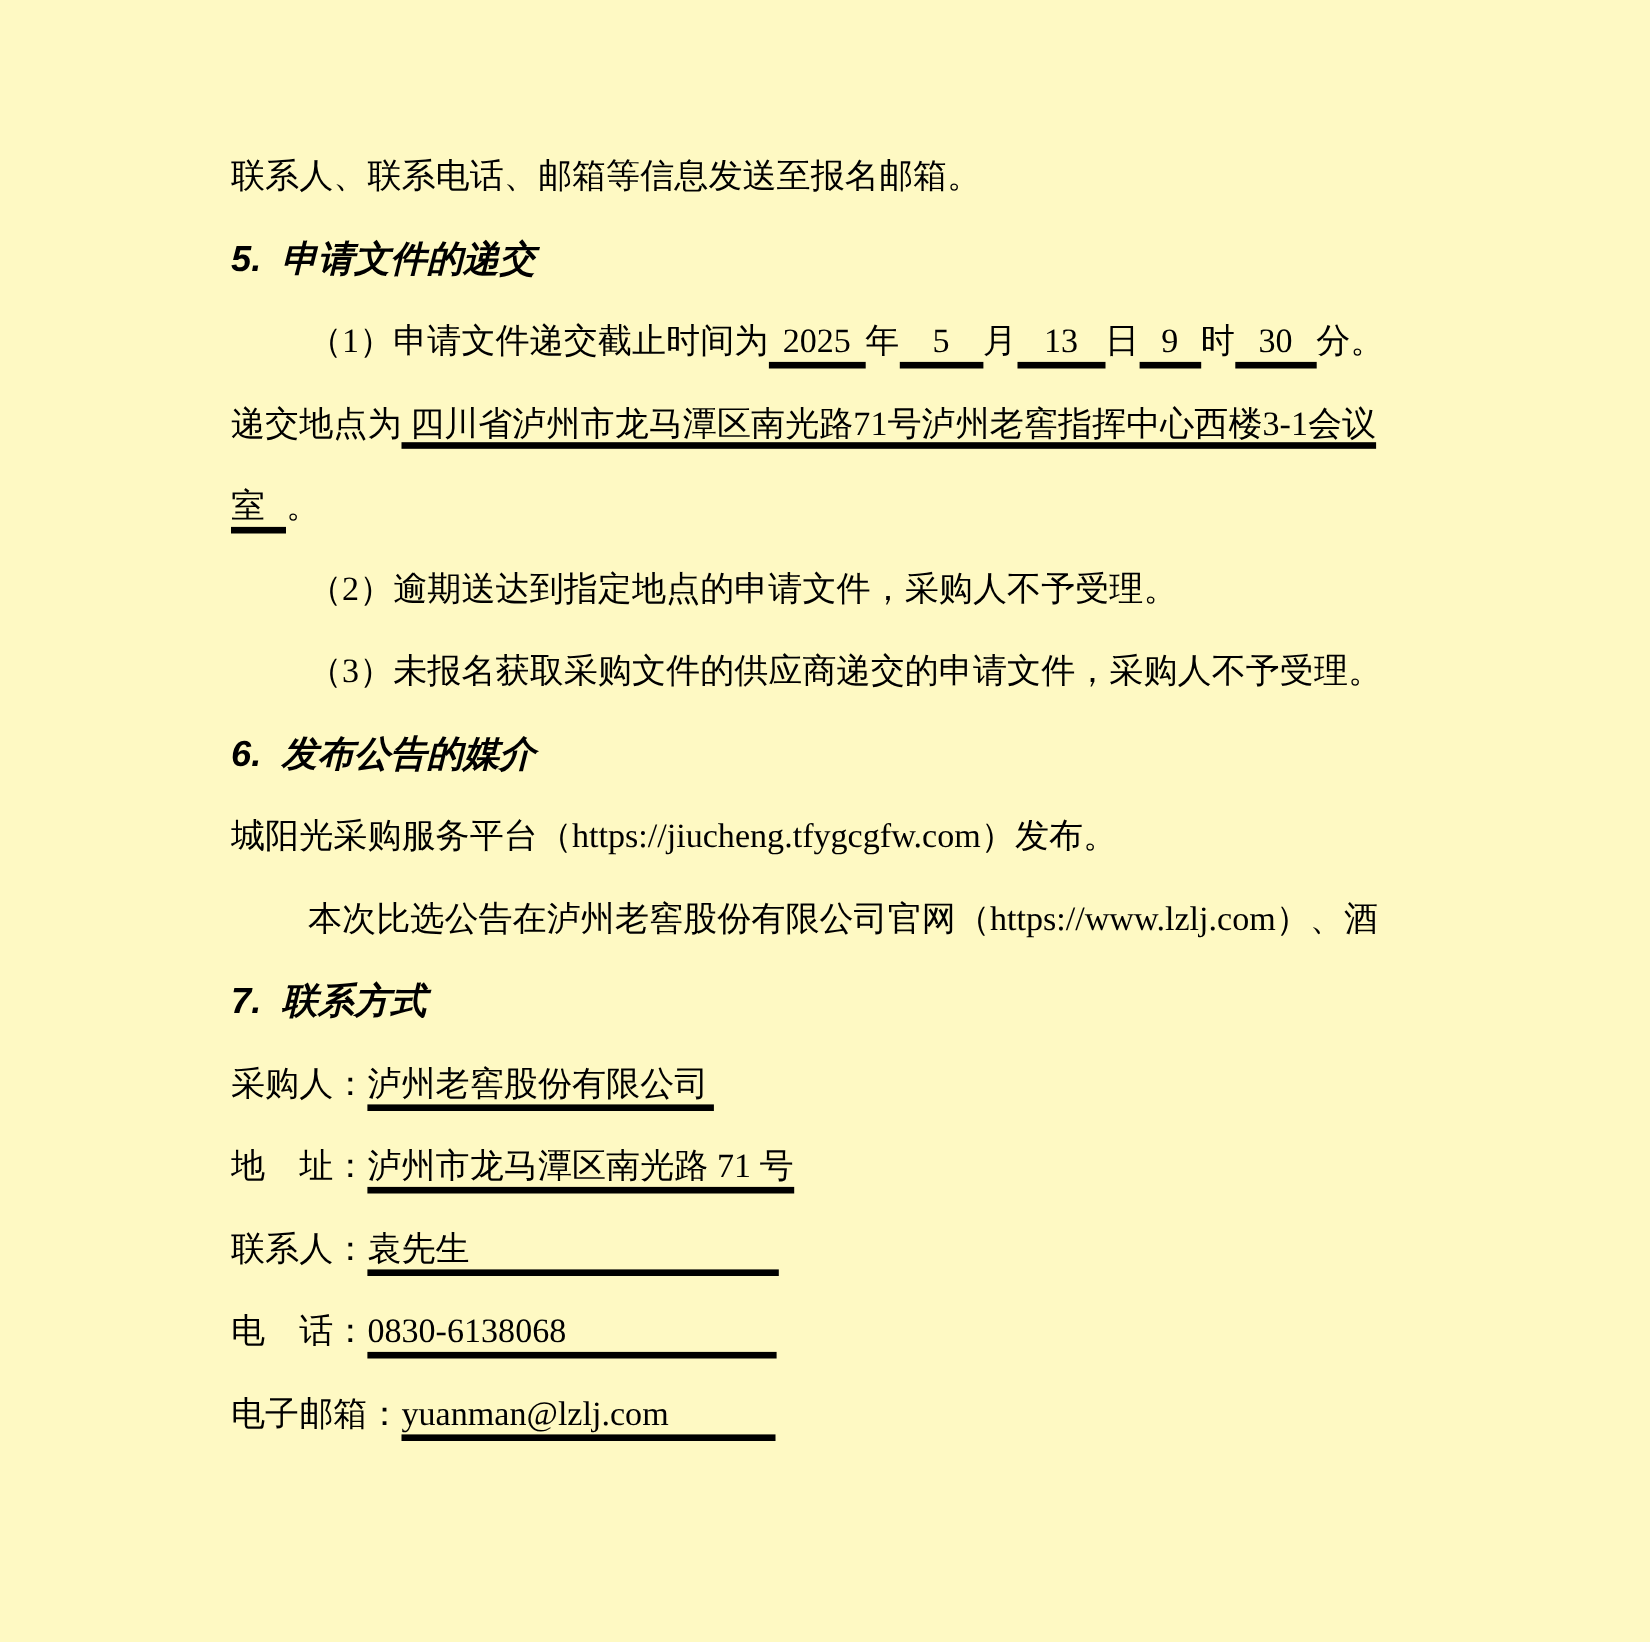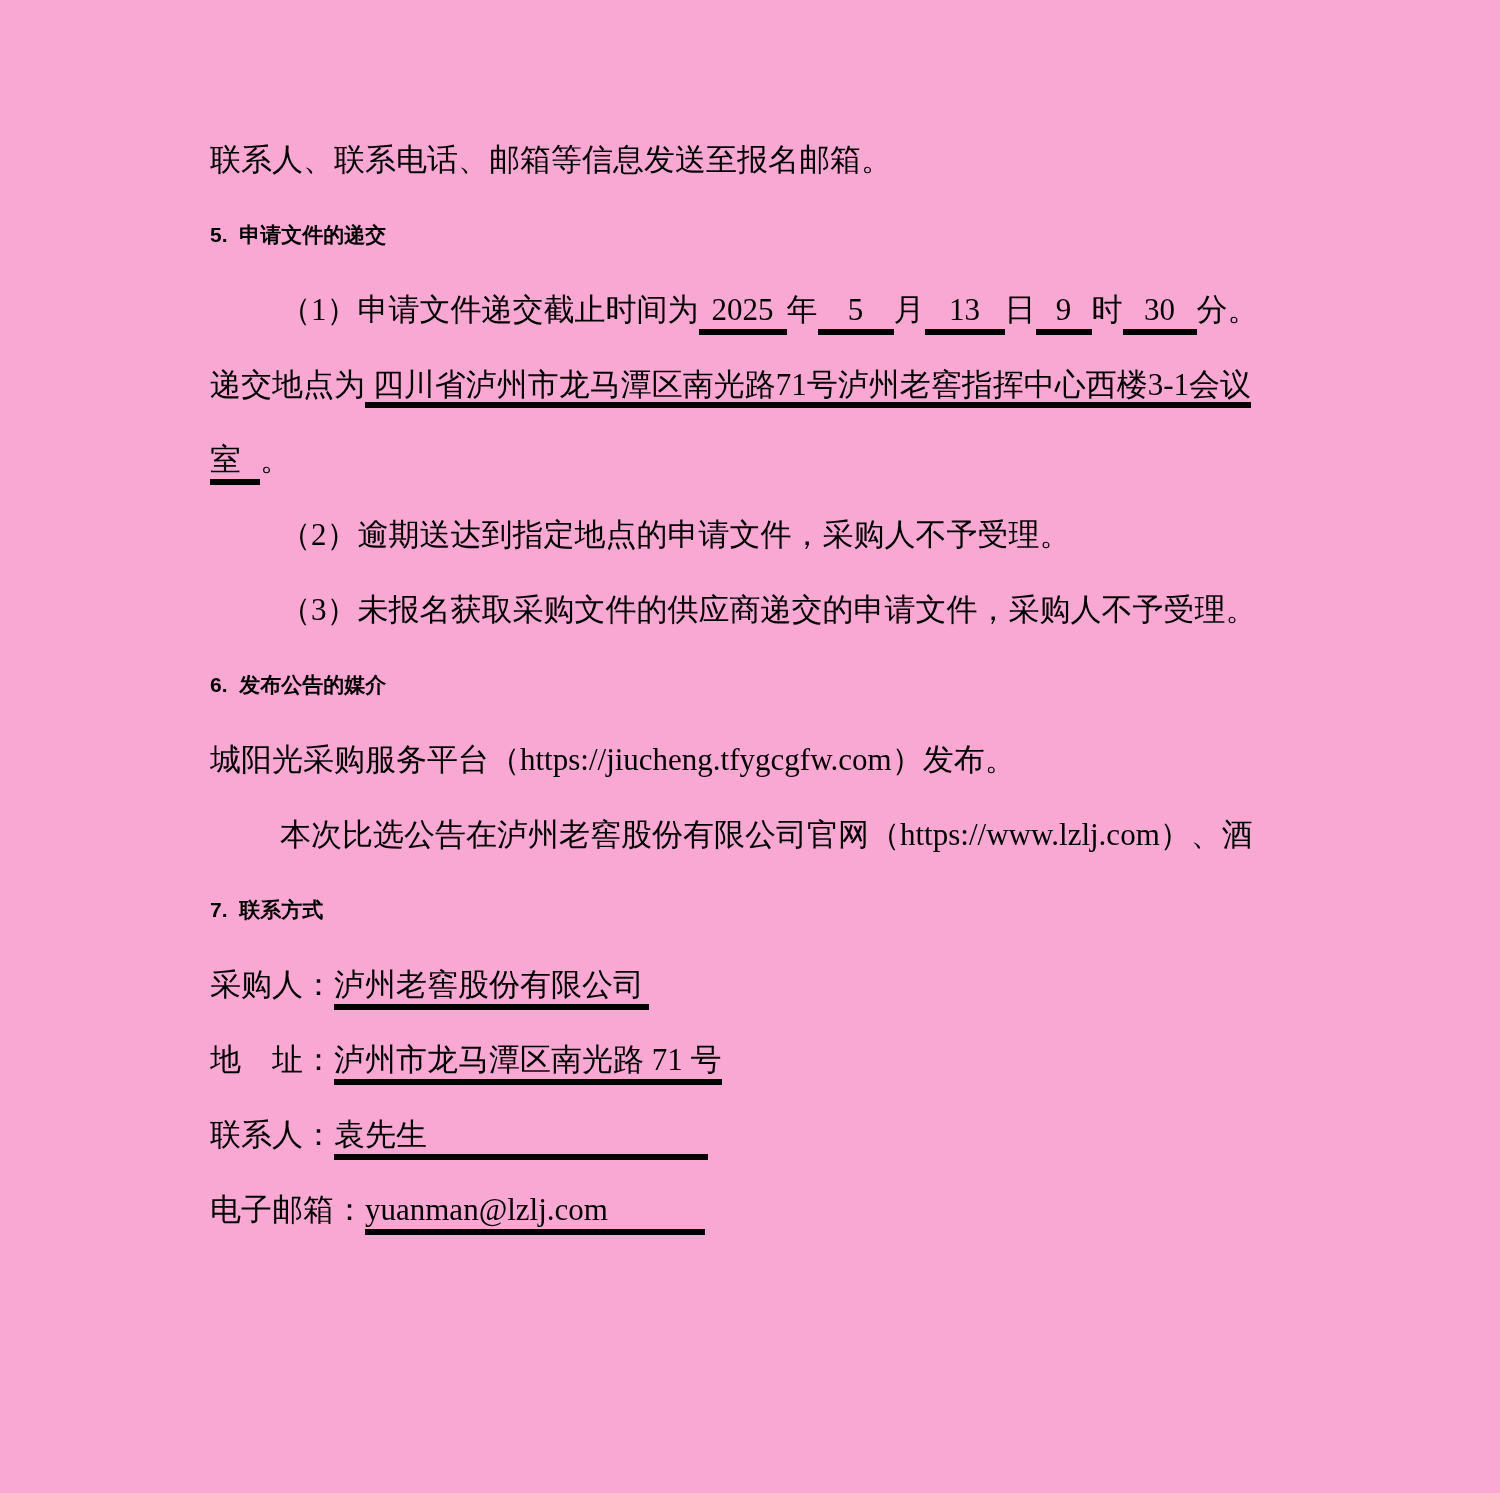--- a/index.html
+++ b/index.html
@@ -6,41 +6,42 @@
   html, body {
     margin: 0;
     padding: 0;
     background: #ffffff;
     color: #000000;
   }
   .canvas {
     position: relative;
     width: 1500px;
     height: 1493px;
-    background: #f9a8d4;
+    background: #fef9c3;
     overflow: hidden;
     font-family: "Liberation Serif", "DejaVu Serif", serif;
   }
   .doc {
     position: absolute;
     top: 122px;
     left: 210px;
     width: 1075px;
   }
   .line {
     height: 75px;
     line-height: 75px;
     font-size: 31px;
     white-space: pre;
     color: #000000;
   }
   .line.heading {
     font-family: "Liberation Sans", "DejaVu Sans", sans-serif;
     font-weight: 600;
-    font-size: 21px;
+    font-size: 33px;
+    font-style: italic;
   }
   .line.indent {
     padding-left: 70px;
   }
   .u {
     border-bottom: 6px solid #404040;
   }
   .field {
     display: inline-block;
     line-height: 38px;
@@ -63,15 +64,16 @@
       <div class="line body"><span class="u field" style="border-bottom-color: rgb(0, 0, 0); min-width: 50px;">室</span><span>。</span></div>
       <div class="line body indent"><span>（2）逾期送达到指定地点的申请文件，采购人不予受理。</span></div>
       <div class="line body indent"><span>（3）未报名获取采购文件的供应商递交的申请文件，采购人不予受理。</span></div>
       <div class="line heading"><span>6.  发布公告的媒介</span></div>
       <div class="line body"><span>城阳光采购服务平台（https://jiucheng.tfygcgfw.com）发布。</span></div>
       <div class="line body indent"><span>本次比选公告在泸州老窖股份有限公司官网（https://www.lzlj.com）、酒</span></div>
       <div class="line heading"><span>7.  联系方式</span></div>
       <div class="line body"><span>采购人：</span><span class="u field" style="border-bottom-color: rgb(0, 0, 0); min-width: 315px; font-family: Liberation Serif, serif;">泸州老窖股份有限公司</span></div>
       <div class="line body"><span>地　址：</span><span class="u field" style="border-bottom-color: rgb(0, 0, 0); min-width: 380px;">泸州市龙马潭区南光路 71 号</span></div>
       <div class="line body"><span>联系人：</span><span class="u field" style="border-bottom-color: rgb(0, 0, 0); min-width: 374px;">袁先生</span></div>
+      <div class="line body"><span>电　话：</span><span class="u field" style="border-bottom-color: rgb(0, 0, 0); min-width: 372px;">0830-6138068</span></div>
       <div class="line body"><span>电子邮箱：</span><span class="u field" style="border-bottom-color: rgb(0, 0, 0); min-width: 340px;">yuanman@lzlj.com</span></div>
     </div>
 </div>
 
 </body></html>

